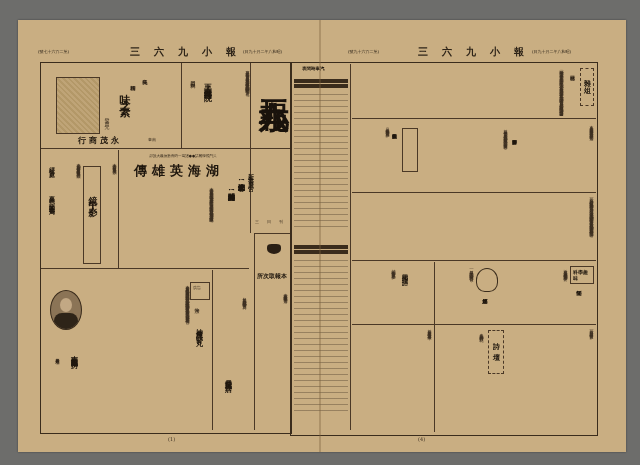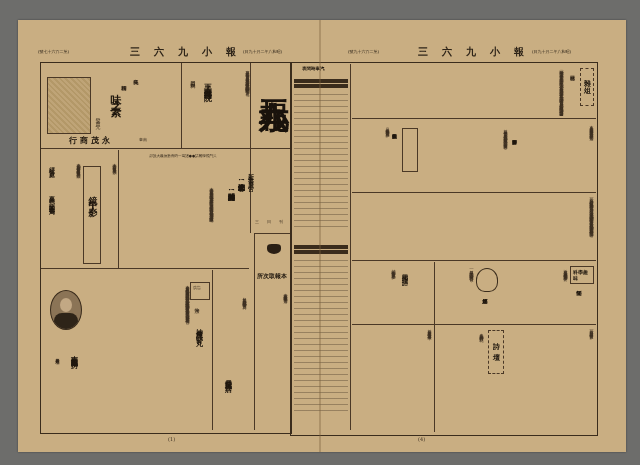--- a/index.html
+++ b/index.html
@@ -33,21 +33,21 @@
 
   <div class="page left">
     <div class="mast" style="left:20px;width:280px;">
       <span class="sm" style="left:0;">(號七十六百二第)</span>
       <span class="title" style="left:92px;top:-1px;">三六九小報</span>
       <span class="sm" style="left:205px;">(日九十月二年八和昭)</span>
     </div>
 
     <div class="frame" style="left:22px;top:42px;width:250px;height:370px;"></div>
 
-    <div class="box" style="left:17px;top:43px;width:140px;height:85px;border:none;text-align:center;">
+    <div class="box" style="left:26px;top:43px;width:140px;height:85px;border:none;text-align:center;">
       <div class="tin" style="left:12px;top:14px;width:42px;height:55px;"></div>
       <div class="vt" style="position:absolute;left:98px;top:12px;font-size:5px;">純良美味</div>
       <div class="vt" style="position:absolute;left:86px;top:18px;font-size:5px;">調味精粉</div>
       <div class="vt hl" style="position:absolute;left:72px;top:22px;font-size:11px;letter-spacing:6px;">味之素</div>
       <div class="vt" style="position:absolute;left:60px;top:50px;font-size:5px;letter-spacing:4px;">發賣元</div>
       <div class="hl" style="position:absolute;left:34px;top:72px;font-size:8px;letter-spacing:3px;direction:rtl;unicode-bidi:bidi-override;">永茂商行</div>
       <div style="position:absolute;left:104px;top:74px;font-size:4px;color:#3b2e20;">臺南</div>
     </div>
     <div class="vr" style="left:163px;top:43px;height:85px;"></div>
 
@@ -58,20 +58,21 @@
     </div>
     <div class="hr" style="left:23px;top:128px;width:250px;"></div>
 
     <div style="position:absolute;left:232px;top:43px;width:40px;height:170px;border-left:1px solid #4a3826;">
       <div class="logo">三六九小報</div>
       <div style="position:absolute;top:156px;left:4px;font-size:4px;color:#3b2e20;letter-spacing:8px;">三日刊</div>
     </div>
 
     <div style="position:absolute;left:100px;top:130px;width:130px;height:118px;">
       <div style="position:absolute;top:4px;left:0;width:130px;font-size:3.6px;text-align:center;color:#2e2418;direction:rtl;unicode-bidi:bidi-override;white-space:nowrap;">吳門視學雜誌●●諸葛一時長篇俠義大說部</div>
+      <div class="hl" style="position:absolute;top:12px;left:16px;font-size:13px;letter-spacing:5px;direction:rtl;unicode-bidi:bidi-override;">湖海英雄傳</div>
       <div class="txt" style="left:6px;top:34px;width:90px;height:80px;">本書內容是寫本島大俠客英雄的故事包含極多武俠奇事離奇曲折的情節使人讀之愛不釋手本書內容豐富裝訂精美定價特別低廉諸君請速購讀為幸</div>
       <div class="vt hl" style="position:absolute;left:118px;top:28px;font-size:7px;">江湖上的俠客!</div>
       <div class="vt hl" style="position:absolute;left:108px;top:38px;font-size:7px;">湖海間的英雄!</div>
       <div class="vt hl" style="position:absolute;left:128px;top:18px;font-size:6px;letter-spacing:4px;">新書廣告</div>
     </div>
 
     <div style="position:absolute;left:23px;top:130px;width:77px;height:118px;border-right:1px solid #4a3826;">
       <div class="vt hl" style="position:absolute;left:6px;top:12px;font-size:6px;letter-spacing:2px;">經售處</div>
       <div class="vt hl" style="position:absolute;left:6px;top:40px;font-size:6px;letter-spacing:2px;">嘉義 蘭記書局</div>
       <div class="txt" style="left:18px;top:10px;width:22px;height:100px;">本書局新到各種新書及舊版名著歡迎各界諸君光顧</div>

